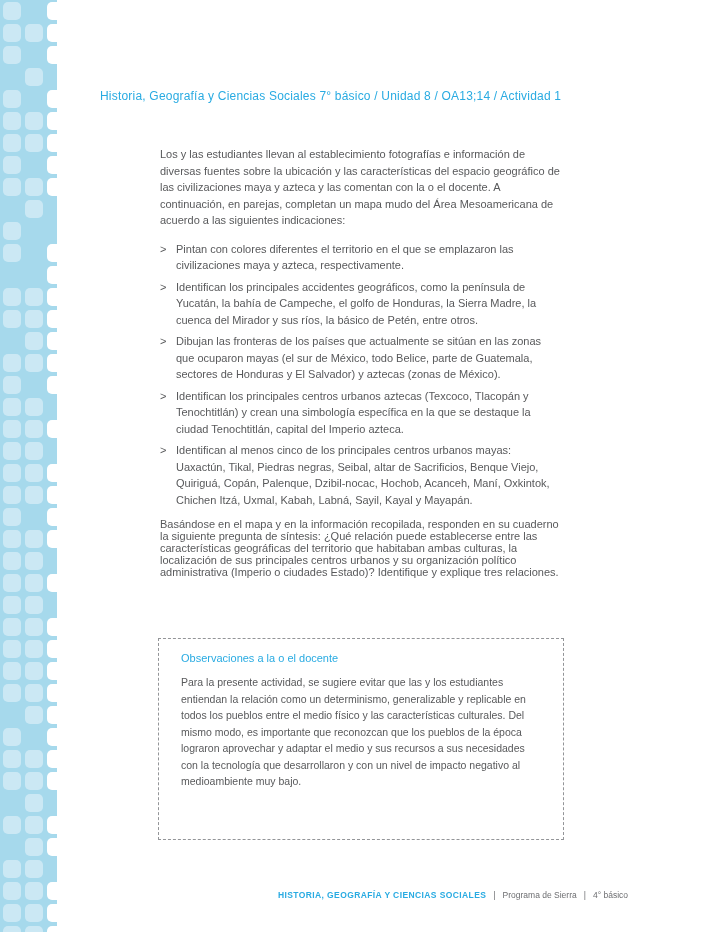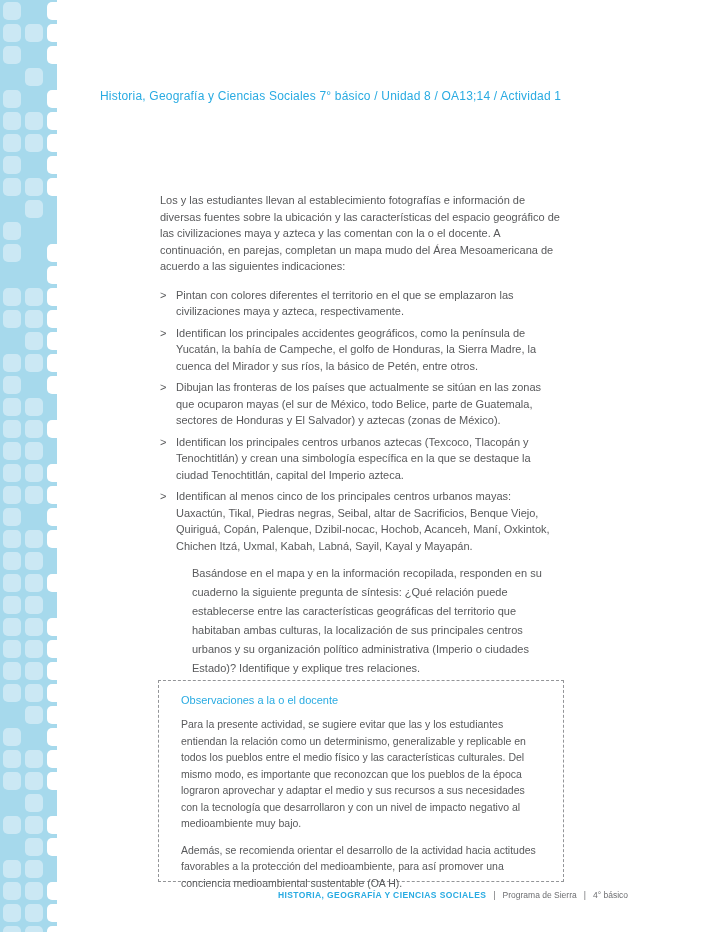--- a/index.html
+++ b/index.html
@@ -24,29 +24,29 @@
   
   .doc-header{
     position:absolute;left:100px;top:89px;width:560px;
     font-size:12px;letter-spacing:0.2px;color:var(--accent);white-space:nowrap;
   }
   
   .content{
     position:absolute;left:160px;top:146px;width:402px;
     font-size:11px;line-height:16.5px;color:var(--text);
   }
-  .intro{margin-bottom:12px;margin-top:46px;}
+  .intro{margin-bottom:12px;}
   .bullet-list{margin-bottom:10px;}
   .bullet-item{display:flex;margin-bottom:5px;}
   .bullet-item .marker{flex:0 0 16px;color:var(--text);}
   .bullet-item .bullet-text{flex:1;}
-  .synthesis{line-height:19px;margin-left:32px;}
+  .synthesis{line-height:12px;}
   
   .teacher-box{
-    position:absolute;left:158px;top:680px;width:406px;height:202px;
+    position:absolute;left:158px;top:638px;width:406px;height:202px;
     border:1px dashed var(--border-dash);
     padding:13px 20px 0 22px;
     background:#ffffff;
   }
   .teacher-box .box-title{
     color:var(--accent);font-size:11px;margin-bottom:10px;
   }
   .teacher-box .box-para{
     font-size:10.5px;line-height:16.5px;color:var(--text);margin-bottom:10px;
   }
@@ -197,21 +197,20 @@
         <span class="bullet-text">Identifican al menos cinco de los principales centros urbanos mayas: Uaxactún, Tikal, Piedras negras, Seibal, altar de Sacrificios, Benque Viejo, Quiriguá, Copán, Palenque, Dzibil-nocac, Hochob, Acanceh, Maní, Oxkintok, Chichen Itzá, Uxmal, Kabah, Labná, Sayil, Kayal y Mayapán.</span>
       </div>
     </div>
 
     <p class="synthesis">Basándose en el mapa y en la información recopilada, responden en su cuaderno la siguiente pregunta de síntesis: ¿Qué relación puede establecerse entre las características geográficas del territorio que habitaban ambas culturas, la localización de sus principales centros urbanos y su organización político administrativa (Imperio o ciudades Estado)? Identifique y explique tres relaciones.</p>
   </div>
 
   <div class="teacher-box">
     <div class="box-title">Observaciones a la o el docente</div>
     <p class="box-para">Para la presente actividad, se sugiere evitar que las y los estudiantes entiendan la relación como un determinismo, generalizable y replicable en todos los pueblos entre el medio físico y las características culturales. Del mismo modo, es importante que reconozcan que los pueblos de la época lograron aprovechar y adaptar el medio y sus recursos a sus necesidades con la tecnología que desarrollaron y con un nivel de impacto negativo al medioambiente muy bajo.</p>
-    <p class="box-para">Además, se recomienda orientar el desarrollo de la actividad hacia actitudes favorables a la protección del medioambiente, para así promover una conciencia medioambiental sustentable (OA H).</p>
   </div>
 
   <div class="doc-footer">
     <span class="subject">HISTORIA, GEOGRAFÍA Y CIENCIAS SOCIALES</span>
     <span class="sep">|</span>
     <span class="program">Programa de Sierra</span>
     <span class="sep">|</span>
     <span class="grade">4° básico</span>
   </div>
 

